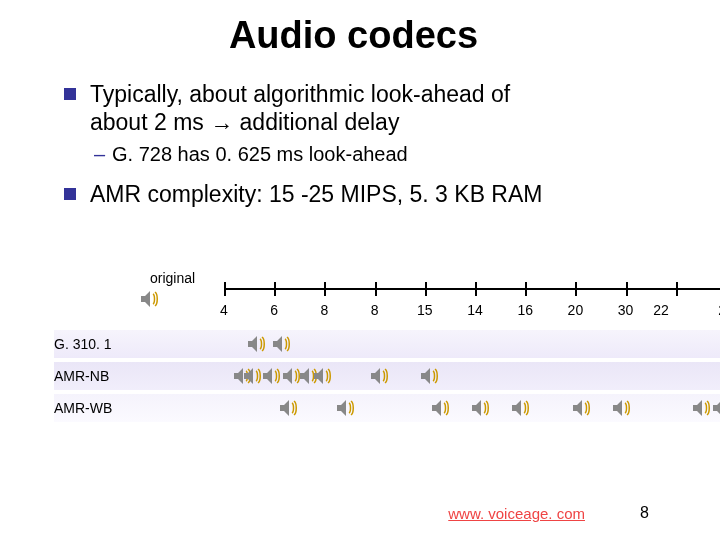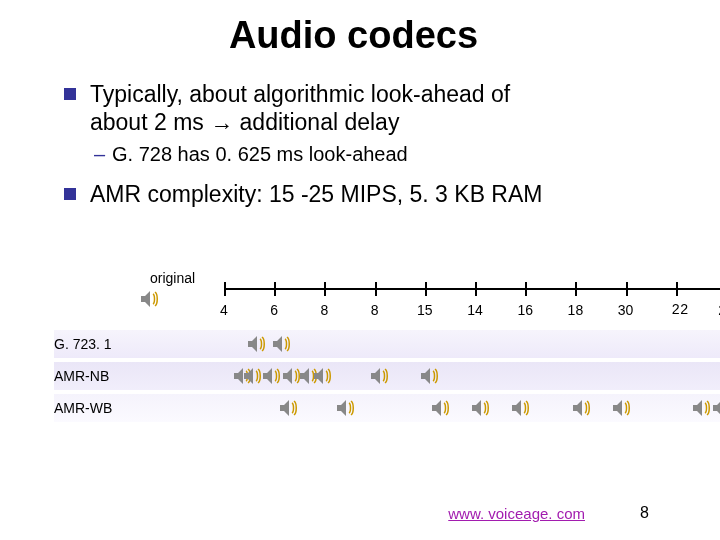--- a/index.html
+++ b/index.html
@@ -22,21 +22,21 @@
   .row { position: relative; height: 30px; width: 672px; margin-bottom: 2px; }
   .rlabel { position: absolute; left: 0; top: 6px; font-size: 14px; color: #000; width: 90px; }
   .row-bg { position: absolute; left: 0; top: 0; width: 672px; height: 28px; }
   .row-bg.g7231 { background: linear-gradient(to bottom, #f6f4fc 0%, #eeeafa 100%); }
   .row-bg.g729  { background: linear-gradient(to bottom, #eceafa 0%, #e2ddf6 100%); }
   .row-bg.g729a { background: #d6d0f1; border-top: 2px solid #bbb4e6; border-bottom: 2px solid #bbb4e6; }
   .row-bg.amrnb { background: linear-gradient(to bottom, #eae6f7 0%, #f1eefb 100%); }
   .row-bg.amrwb { background: linear-gradient(to bottom, #f5f3fc 0%, #fbfaff 100%); }
   .speaker { position: absolute; top: 3px; width: 22px; height: 22px; transform: translateX(-50%); }
   .spk-ico { position:absolute; left:0; top:0; width:22px; height:22px; }
-  .footer-link { position: absolute; right: 110px; bottom: 18px; font-size: 15px; color: #a21caf; text-decoration: underline; }
+  .footer-link { position: absolute; right: 110px; bottom: 18px; font-size: 15px; color: #ef4444; text-decoration: underline; }
   .page-num { position: absolute; right: 46px; bottom: 18px; font-size: 16px; color: #000; }
 </style>
 </head>
 <body>
 
 <div class="slide">
 
   <h1 class="title">Audio codecs</h1>
 
   <ul class="b1">
@@ -78,34 +78,34 @@
           <div class="tick-label" style="left: 100.4px;">8</div>
           <div class="tick" style="left: 150.6px;"></div>
           <div class="tick-label" style="left: 150.6px;">8</div>
           <div class="tick" style="left: 200.8px;"></div>
           <div class="tick-label" style="left: 200.8px;">15</div>
           <div class="tick" style="left: 251px;"></div>
           <div class="tick-label" style="left: 251px;">14</div>
           <div class="tick" style="left: 301.2px;"></div>
           <div class="tick-label" style="left: 301.2px;">16</div>
           <div class="tick" style="left: 351.4px;"></div>
-          <div class="tick-label" style="left: 351.4px;">18</div>
+          <div class="tick-label" style="left: 351.4px;">20</div>
           <div class="tick" style="left: 401.6px;"></div>
           <div class="tick-label" style="left: 401.6px;">30</div>
           <div class="tick" style="left: 451.8px;"></div>
-          <div class="tick-label" style="left: 456px; font-family: Liberation Mono, monospace;">22</div>
+          <div class="tick-label" style="left: 437px;">22</div>
           <div class="tick" style="left: 502px;"></div>
           <div class="tick-label" style="left: 502px;">24</div>
         </div>
     </div>
 
     <div class="rows" id="codec-rows">
         <div class="row">
           <div class="row-bg g7231"></div>
-          <div class="rlabel">G. 723. 1</div>
+          <div class="rlabel">G. 310. 1</div>
           <div class="speaker" style="left: 202.63px;">
             <svg class="spk-ico" viewBox="0 0 22 22">
               <path d="M2 8h4l5-5v16l-5-5H2z" fill="#888"></path>
               <path d="M14 6c2 1 2 9 0 10" stroke="#c90" stroke-width="1.5" fill="none"></path>
               <path d="M16 4c3 2 3 12 0 14" stroke="#c90" stroke-width="1.5" fill="none"></path>
             </svg>
           </div>
           <div class="speaker" style="left: 227.73px;">
             <svg class="spk-ico" viewBox="0 0 22 22">
               <path d="M2 8h4l5-5v16l-5-5H2z" fill="#888"></path>

